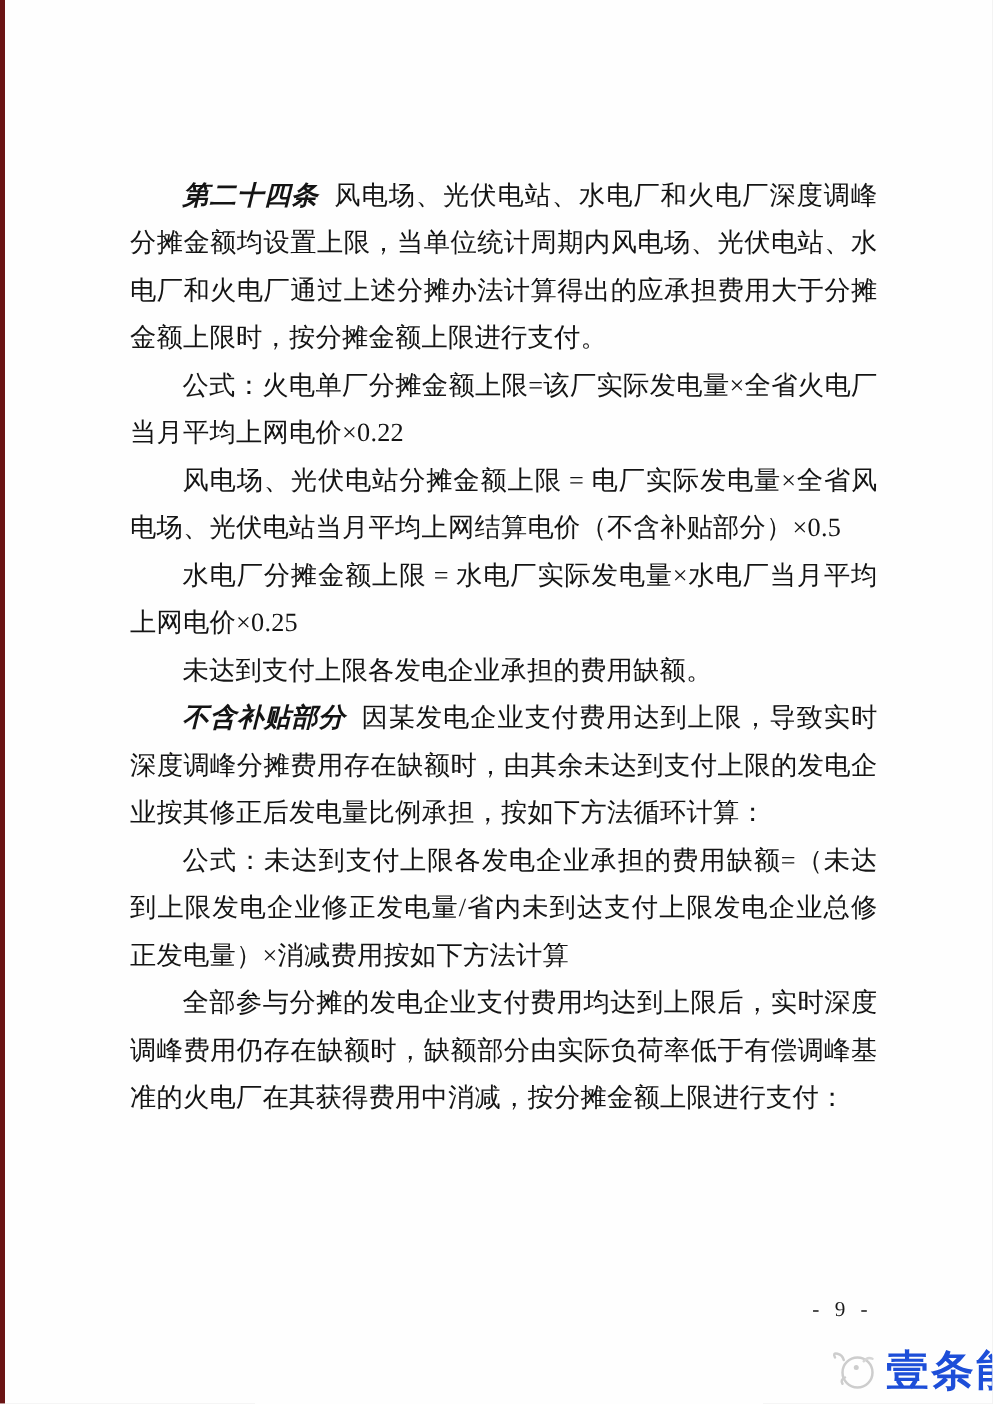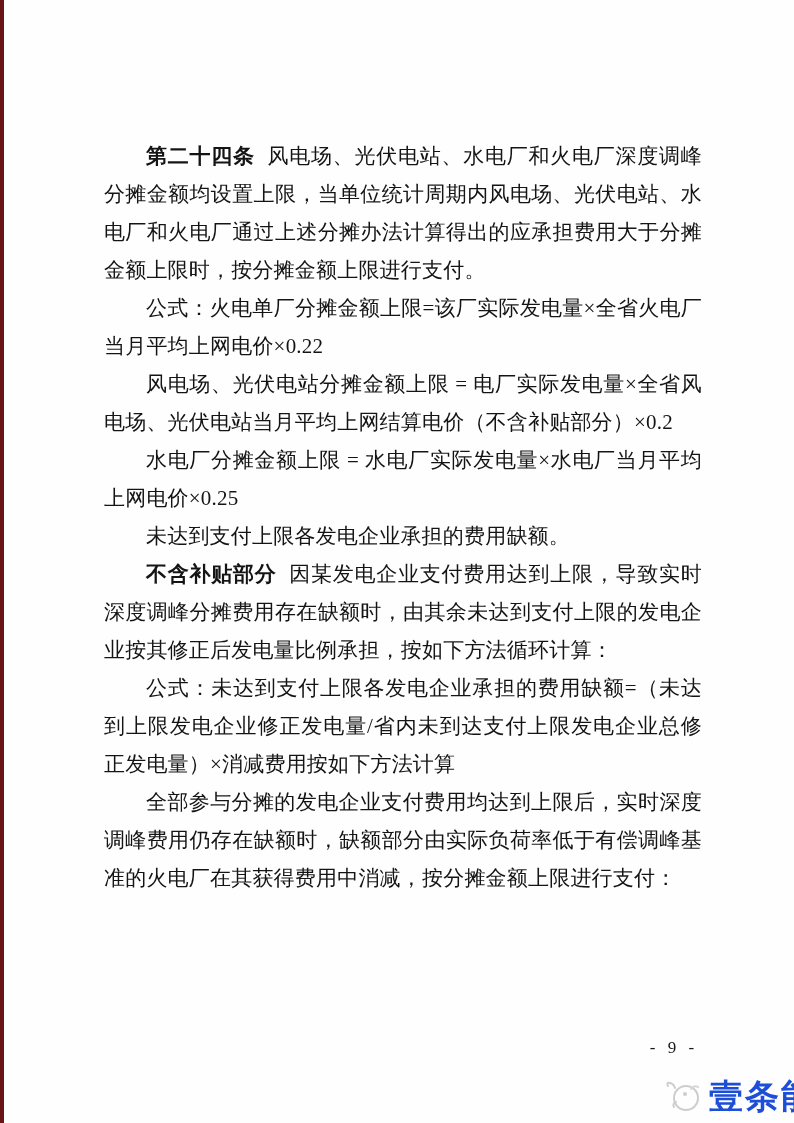--- a/index.html
+++ b/index.html
@@ -26,20 +26,21 @@
     margin:0;
     font-size:21px;
     line-height:38px;
     text-align:justify;
     text-indent:2em;
     letter-spacing:0.2px;
   }
   .content p b.article-num {
     font-weight:700;
     margin-right:0.6em;
+    font-style:italic;
   }
   .page-number {
     position:absolute;
     left:634px; top:1038px;
     width:80px;
     text-align:center;
     font-size:17px;
     letter-spacing:4px;
     color:#1a1a1a;
     white-space:nowrap;
@@ -65,21 +66,21 @@
 </head>
 <body>
 
 <div class="page">
 
   <div class="left-bar"></div>
 
   <main class="content">
       <p><b class="article-num">第二十四条</b>风电场、光伏电站、水电厂和火电厂深度调峰分摊金额均设置上限，当单位统计周期内风电场、光伏电站、水电厂和火电厂通过上述分摊办法计算得出的应承担费用大于分摊金额上限时，按分摊金额上限进行支付。</p>
       <p>公式：火电单厂分摊金额上限=该厂实际发电量×全省火电厂当月平均上网电价×0.22</p>
-      <p>风电场、光伏电站分摊金额上限 = 电厂实际发电量×全省风电场、光伏电站当月平均上网结算电价（不含补贴部分）×0.2</p>
+      <p>风电场、光伏电站分摊金额上限 = 电厂实际发电量×全省风电场、光伏电站当月平均上网结算电价（不含补贴部分）×0.5</p>
       <p>水电厂分摊金额上限 = 水电厂实际发电量×水电厂当月平均上网电价×0.25</p>
       <p>未达到支付上限各发电企业承担的费用缺额。</p>
       <p><b class="article-num">不含补贴部分</b>因某发电企业支付费用达到上限，导致实时深度调峰分摊费用存在缺额时，由其余未达到支付上限的发电企业按其修正后发电量比例承担，按如下方法循环计算：</p>
       <p>公式：未达到支付上限各发电企业承担的费用缺额=（未达到上限发电企业修正发电量/省内未到达支付上限发电企业总修正发电量）×消减费用按如下方法计算</p>
       <p>全部参与分摊的发电企业支付费用均达到上限后，实时深度调峰费用仍存在缺额时，缺额部分由实际负荷率低于有偿调峰基准的火电厂在其获得费用中消减，按分摊金额上限进行支付：</p>
     </main>
 
   <div class="page-number">- 9 -</div>
 
   <div class="watermark">

